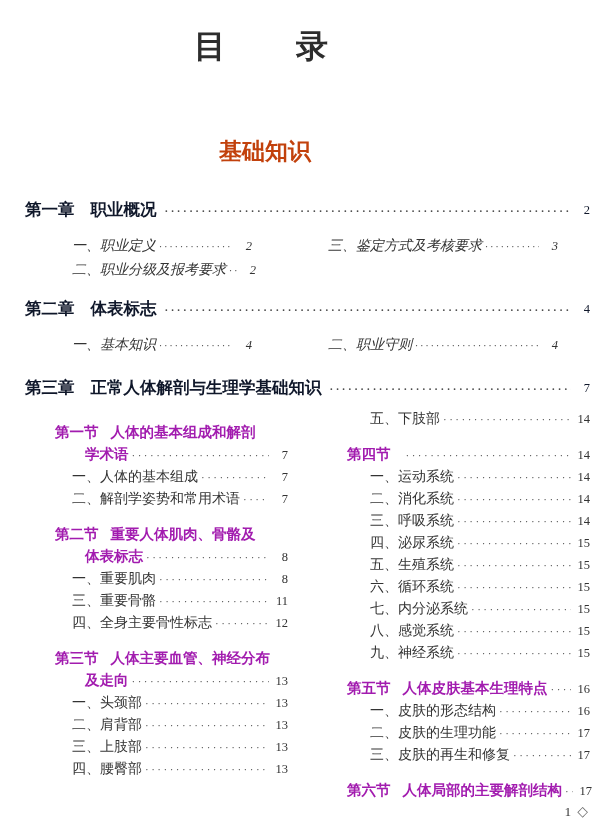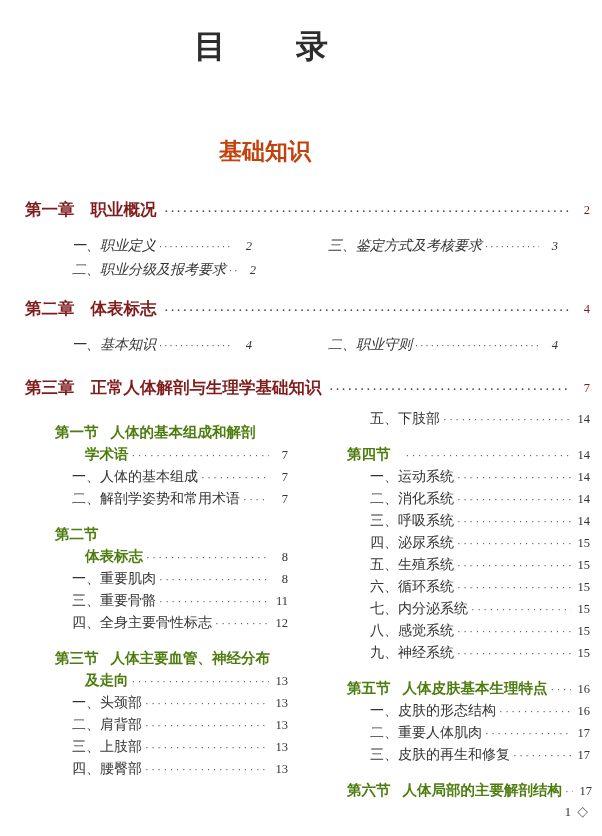--- a/index.html
+++ b/index.html
@@ -26,21 +26,21 @@
     margin:68px 0 0 0;
     width:530px;
     text-align:center;
     font-size:23px;
     font-weight:bold;
     color:#c2410c;
   }
   .chapter { margin:0 12px 0 25px; }
   .ch-head {
     display:flex; align-items:center;
-    font-weight:bold; font-size:16.5px; color:#7f1d1d;
+    font-weight:bold; font-size:16.5px; color:#0f172a;
     line-height:22px;
   }
   .ch1 .ch-head { margin-top:32px; }
   .ch2 .ch-head { margin-top:16px; }
   .ch3 .ch-head { margin-top:20px; }
   .ch-num { margin-right:16px; white-space:nowrap; }
   .ch-title { white-space:nowrap; }
   .ch-head .leader { margin-left:8px; }
   .ch-head .pg { font-weight:normal; }
 
@@ -62,21 +62,21 @@
   .leader::after {
     content:"··································································································";
     letter-spacing:2.5px; font-size:11px; color:#4a4a4a;
   }
   .pg { font-size:12.5px; min-width:16px; text-align:right; white-space:nowrap; }
 
   .sec2 { margin-top:13px; }
   .row.sec1 { margin-top:13px;justify-content:space-between; }
   .sec-num, .sec-title {
     font-family:"Liberation Sans", sans-serif;
-    font-weight:bold; font-size:14.5px; color:#4d7c0f;
+    font-weight:bold; font-size:14.5px; color:#a21caf;
     white-space:nowrap;
   }
   .sec-num { margin-right:12px; }
   .sec2 .l2 { padding-left:30px; }
   .sec2 .l2 .sec-title { margin-right:0; }
 
   .folio {
     position:absolute; right:14px; bottom:16px;
     display:flex; align-items:center; gap:6px;
     font-size:13.5px; color:#3a3a3a;
@@ -170,20 +170,21 @@
           <span class="pg">7</span>
         </div>
         <div class="row item">
           <span class="lbl">二、解剖学姿势和常用术语</span>
           <span class="leader"></span>
           <span class="pg">7</span>
         </div>
         <div class="sec2">
           <div class="row l1">
             <span class="sec-num">第二节</span>
+            <span class="sec-title">重要人体肌肉、骨骼及</span>
           </div>
           <div class="row l2">
             <span class="sec-title">体表标志</span>
             <span class="leader"></span>
             <span class="pg">8</span>
           </div>
         </div>
         <div class="row item">
           <span class="lbl">一、重要肌肉</span>
           <span class="leader"></span>
@@ -292,21 +293,21 @@
           <span class="sec-title">人体皮肤基本生理特点</span>
           <span class="leader"></span>
           <span class="pg">16</span>
         </div>
         <div class="row item">
           <span class="lbl">一、皮肤的形态结构</span>
           <span class="leader"></span>
           <span class="pg">16</span>
         </div>
         <div class="row item">
-          <span class="lbl">二、重要人体肌肉</span>
+          <span class="lbl">二、皮肤的生理功能</span>
           <span class="leader"></span>
           <span class="pg">17</span>
         </div>
         <div class="row item">
           <span class="lbl">三、皮肤的再生和修复</span>
           <span class="leader"></span>
           <span class="pg">17</span>
         </div>
         <div class="row sec1">
           <span class="sec-num">第六节</span>

